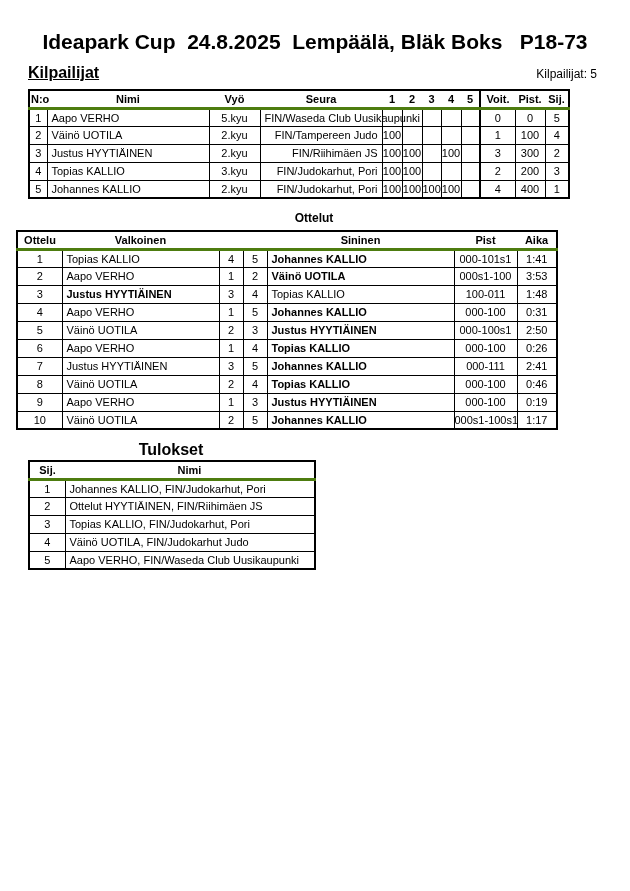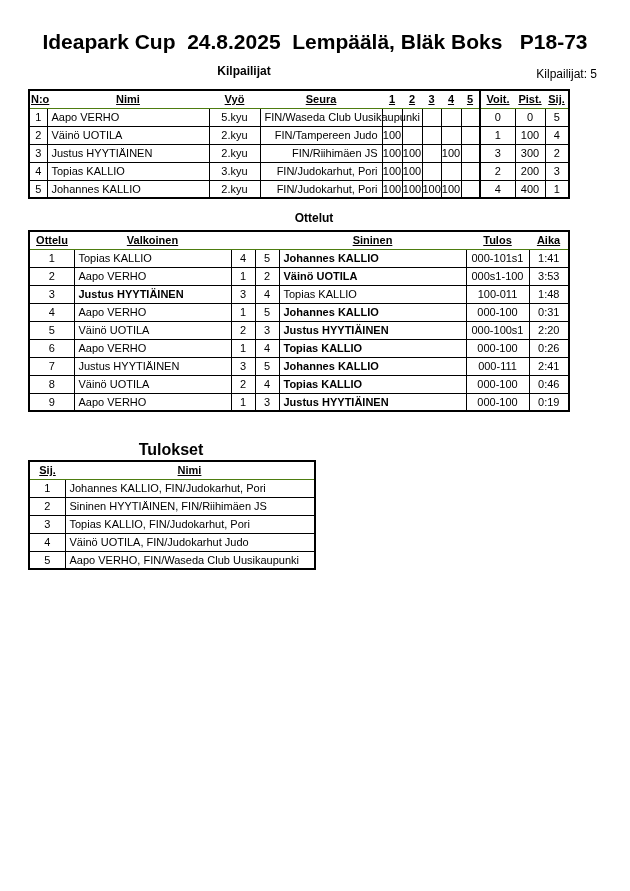--- a/index.html
+++ b/index.html
@@ -13,55 +13,54 @@
   }
   .abs { position: absolute; }
   #main-title {
     top: 30px; left: 0; width: 630px;
     text-align: center;
     font-size: 21px; font-weight: bold;
     white-space: pre;
   }
   #kilpailijat-title {
     top: 64px; left: 28px; width: 432px;
-    text-align: center; font-size: 12px; font-weight: bold;
+    text-align: left; font-size: 16px; font-weight: bold; text-decoration: underline;
   }
   #competitor-count {
     top: 67px; right: 33px;
     font-size: 12px;
   }
   #ottelut-title {
     top: 211px; left: 44px; width: 540px;
     text-align: center; font-size: 12px; font-weight: bold;
   }
   #tulokset-title {
     top: 441px; left: 28px; width: 286px;
     text-align: center; font-size: 16px; font-weight: bold;
   }
   table {
     border-collapse: collapse;
     table-layout: fixed;
     border: 2px solid #000;
   }
   #kilpailijat-table { top: 89px;  left: 28px; width: 540px; }
-  #ottelut-table     { top: 230px; left: 28px; width: 540px; }
+  #ottelut-table     { top: 230px; left: 16px; width: 540px; }
   #tulokset-table    { top: 460px; left: 28px; width: 286px; }
   th, td {
     font-size: 11px;
     height: 18px;
     vertical-align: middle;
     overflow: hidden;
   }
   th {
     border: none;
-    border-bottom: 1px solid #4d7c0f;
+    border-bottom: 3px solid #4d7c0f;
     font-weight: bold;
     padding: 0 2px;
     white-space: nowrap;
-    text-decoration: underline;
   }
   td {
     border: 1px solid #000;
     padding: 0 4px;
     white-space: nowrap;
   }
   td.sc { padding: 0; }          
   .c { text-align: center; }
   .l { text-align: left; }
   .b { font-weight: bold; }
@@ -194,21 +193,21 @@
       <col style="width:63px">
       <col style="width:40px">
   </colgroup>
   <thead>
     <tr>
       <th class="c">Ottelu</th>
       <th class="c">Valkoinen</th>
       <th class="c"></th>
       <th class="c"></th>
       <th class="c">Sininen</th>
-      <th class="c">Tulos</th>
+      <th class="c">Pist</th>
       <th class="c">Aika</th>
     </tr>
   </thead>
   <tbody id="t2-body">
       <tr>
         <td class="c">1</td>
         <td class="l">Topias KALLIO</td>
         <td class="c sc">4</td>
         <td class="c sc">5</td>
         <td class="l b">Johannes KALLIO</td>
@@ -242,21 +241,21 @@
         <td class="c sc">000-100</td>
         <td class="c sc">0:31</td>
       </tr>
       <tr>
         <td class="c">5</td>
         <td class="l">Väinö UOTILA</td>
         <td class="c sc">2</td>
         <td class="c sc">3</td>
         <td class="l b">Justus HYYTIÄINEN</td>
         <td class="c sc">000-100s1</td>
-        <td class="c sc">2:20</td>
+        <td class="c sc">2:50</td>
       </tr>
       <tr>
         <td class="c">6</td>
         <td class="l">Aapo VERHO</td>
         <td class="c sc">1</td>
         <td class="c sc">4</td>
         <td class="l b">Topias KALLIO</td>
         <td class="c sc">000-100</td>
         <td class="c sc">0:26</td>
       </tr>
@@ -279,20 +278,29 @@
         <td class="c sc">0:46</td>
       </tr>
       <tr>
         <td class="c">9</td>
         <td class="l">Aapo VERHO</td>
         <td class="c sc">1</td>
         <td class="c sc">3</td>
         <td class="l b">Justus HYYTIÄINEN</td>
         <td class="c sc">000-100</td>
         <td class="c sc">0:19</td>
+      </tr>
+      <tr>
+        <td class="c">10</td>
+        <td class="l">Väinö UOTILA</td>
+        <td class="c sc">2</td>
+        <td class="c sc">5</td>
+        <td class="l b">Johannes KALLIO</td>
+        <td class="c sc">000s1-100s1</td>
+        <td class="c sc">1:17</td>
       </tr>
     </tbody>
 </table>
 
 <div class="abs" id="tulokset-title">Tulokset</div>
 
 <table class="abs" id="tulokset-table">
   <colgroup>
     <col style="width:36px">
       <col style="width:250px">
@@ -303,21 +311,21 @@
       <th class="c">Nimi</th>
     </tr>
   </thead>
   <tbody id="t3-body">
       <tr>
         <td class="c">1</td>
         <td class="l">Johannes KALLIO, FIN/Judokarhut, Pori</td>
       </tr>
       <tr>
         <td class="c">2</td>
-        <td class="l">Sininen HYYTIÄINEN, FIN/Riihimäen JS</td>
+        <td class="l">Ottelut HYYTIÄINEN, FIN/Riihimäen JS</td>
       </tr>
       <tr>
         <td class="c">3</td>
         <td class="l">Topias KALLIO, FIN/Judokarhut, Pori</td>
       </tr>
       <tr>
         <td class="c">4</td>
         <td class="l">Väinö UOTILA, FIN/Judokarhut Judo</td>
       </tr>
       <tr>

